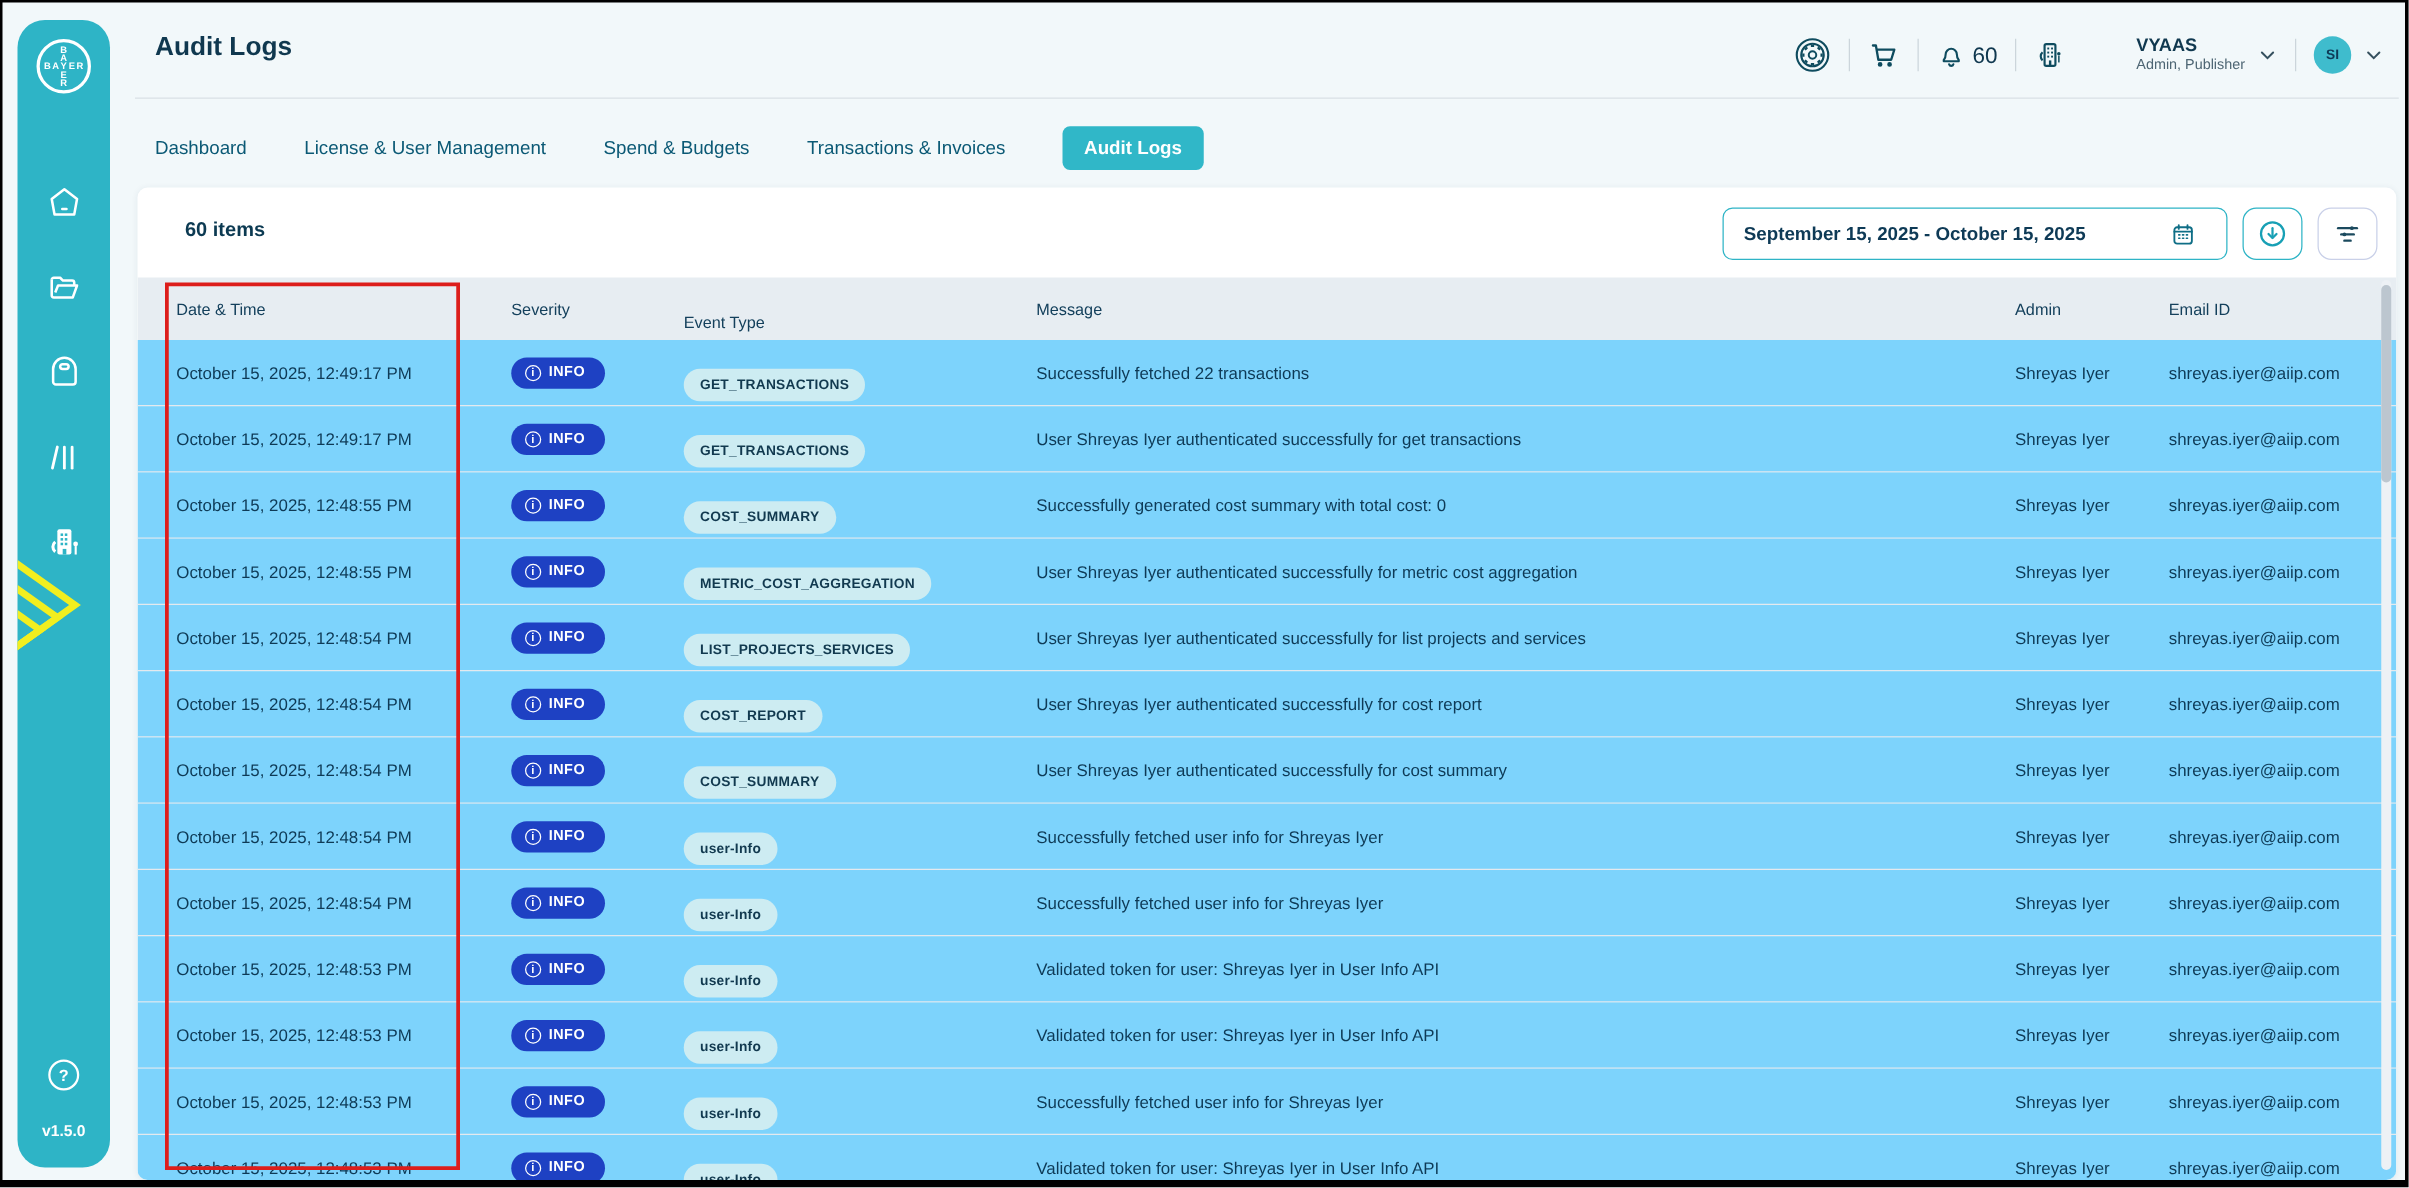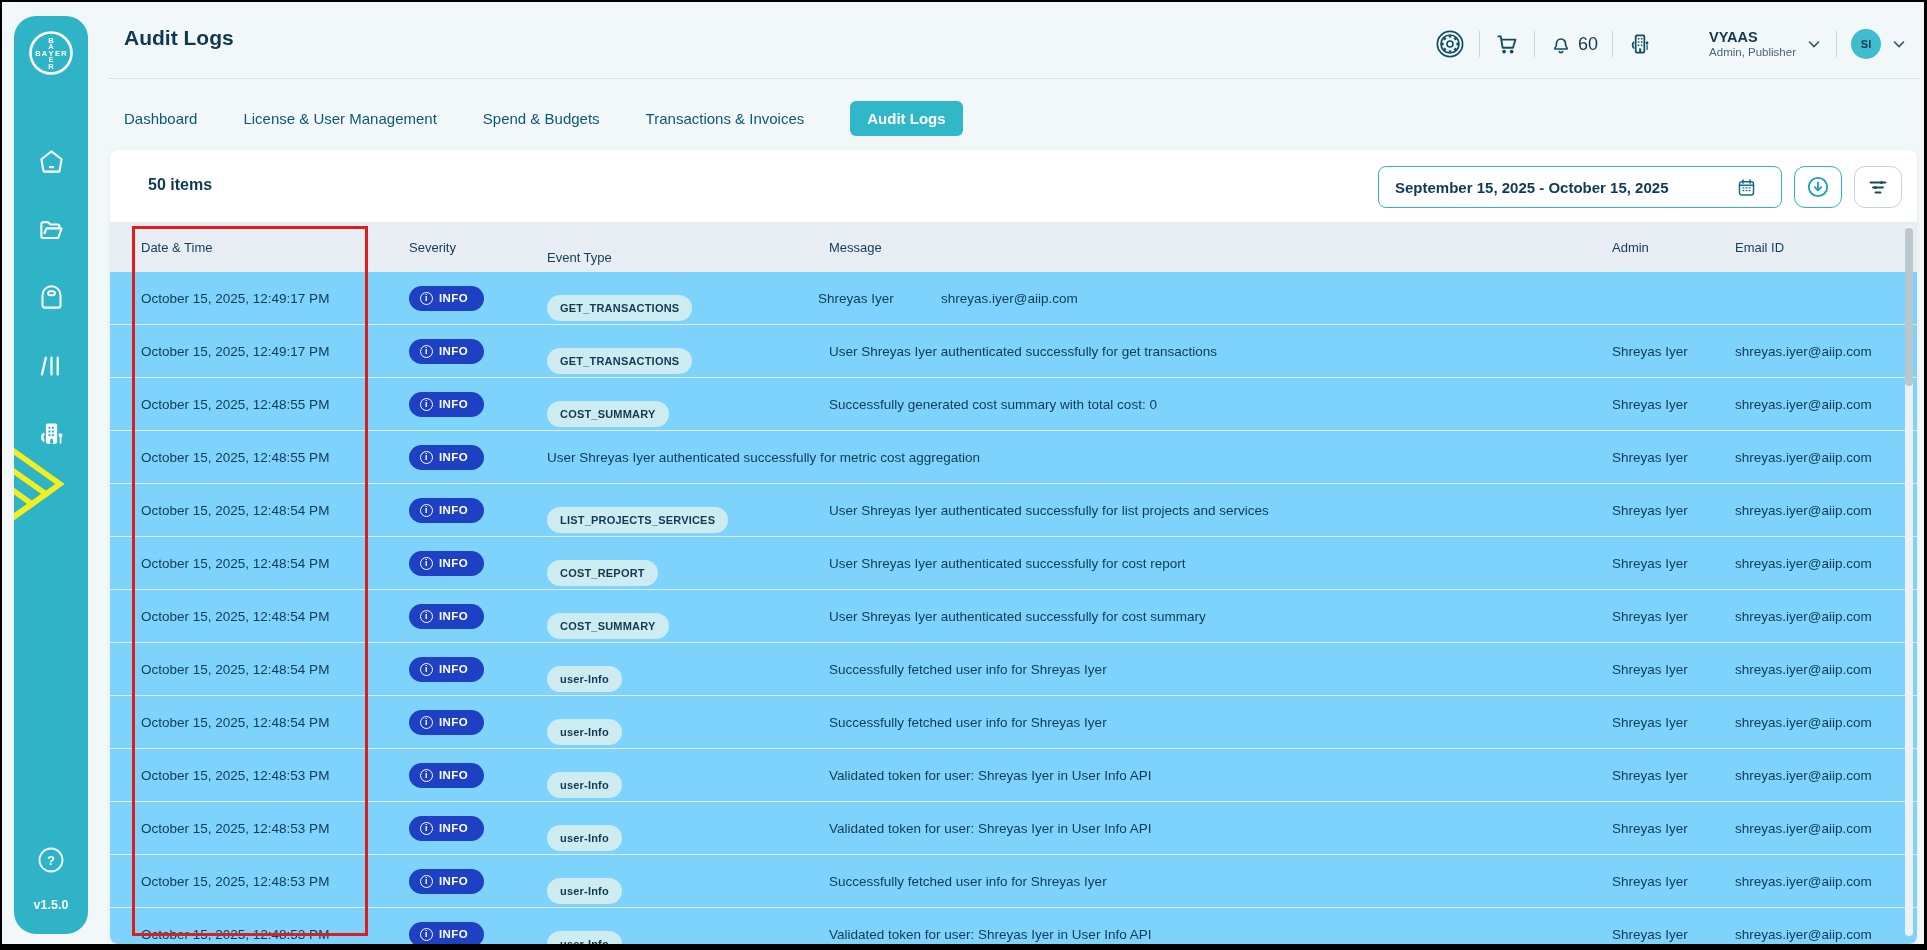--- a/index.html
+++ b/index.html
@@ -289,21 +289,21 @@
   <div class="tab">Dashboard</div>
   <div class="tab">License &amp; User Management</div>
   <div class="tab">Spend &amp; Budgets</div>
   <div class="tab">Transactions &amp; Invoices</div>
   <div class="tab active">Audit Logs</div>
 </div>
 
 <main class="card">
 
   <div class="toolbar">
-    <div class="items-count">50 items</div>
+    <div class="items-count">60 items</div>
 
     <div class="date-range">
       <span class="date-range-text">September 15, 2025 - October 15, 2025</span>
       <span>
         <svg width="21" height="21" viewBox="0 0 24 24" fill="none" stroke="#0f6e86" stroke-width="1.7" stroke-linecap="round">
           <rect x="4" y="5.5" width="16" height="15" rx="2.5"></rect>
           <path d="M8 3.5 V7"></path>
             <path d="M16 3.5 V7"></path>
             <path d="M4 9.5 H20"></path>
           <g stroke-width="1.5">
@@ -357,20 +357,21 @@
           <div class="c-dt">October 15, 2025, 12:49:17 PM</div>
           <div class="c-sev">
             <span class="badge-info">
               <span class="i-dot">i</span>
               <span>INFO</span>
             </span>
           </div>
           <div class="c-evt">
             <span class="badge-evt">GET_TRANSACTIONS</span>
           </div>
+          <div class="c-msg">Successfully fetched 22 transactions</div>
           <div class="c-user">Shreyas Iyer</div>
           <div class="c-email">shreyas.iyer@aiip.com</div>
         </div>
 
         <div class="trow tbody-row">
           <div class="c-dt">October 15, 2025, 12:49:17 PM</div>
           <div class="c-sev">
             <span class="badge-info">
               <span class="i-dot">i</span>
               <span>INFO</span>
@@ -400,20 +401,23 @@
           <div class="c-email">shreyas.iyer@aiip.com</div>
         </div>
 
         <div class="trow tbody-row">
           <div class="c-dt">October 15, 2025, 12:48:55 PM</div>
           <div class="c-sev">
             <span class="badge-info">
               <span class="i-dot">i</span>
               <span>INFO</span>
             </span>
+          </div>
+          <div class="c-evt">
+            <span class="badge-evt">METRIC_COST_AGGREGATION</span>
           </div>
           <div class="c-msg">User Shreyas Iyer authenticated successfully for metric cost aggregation</div>
           <div class="c-user">Shreyas Iyer</div>
           <div class="c-email">shreyas.iyer@aiip.com</div>
         </div>
 
         <div class="trow tbody-row">
           <div class="c-dt">October 15, 2025, 12:48:54 PM</div>
           <div class="c-sev">
             <span class="badge-info">

